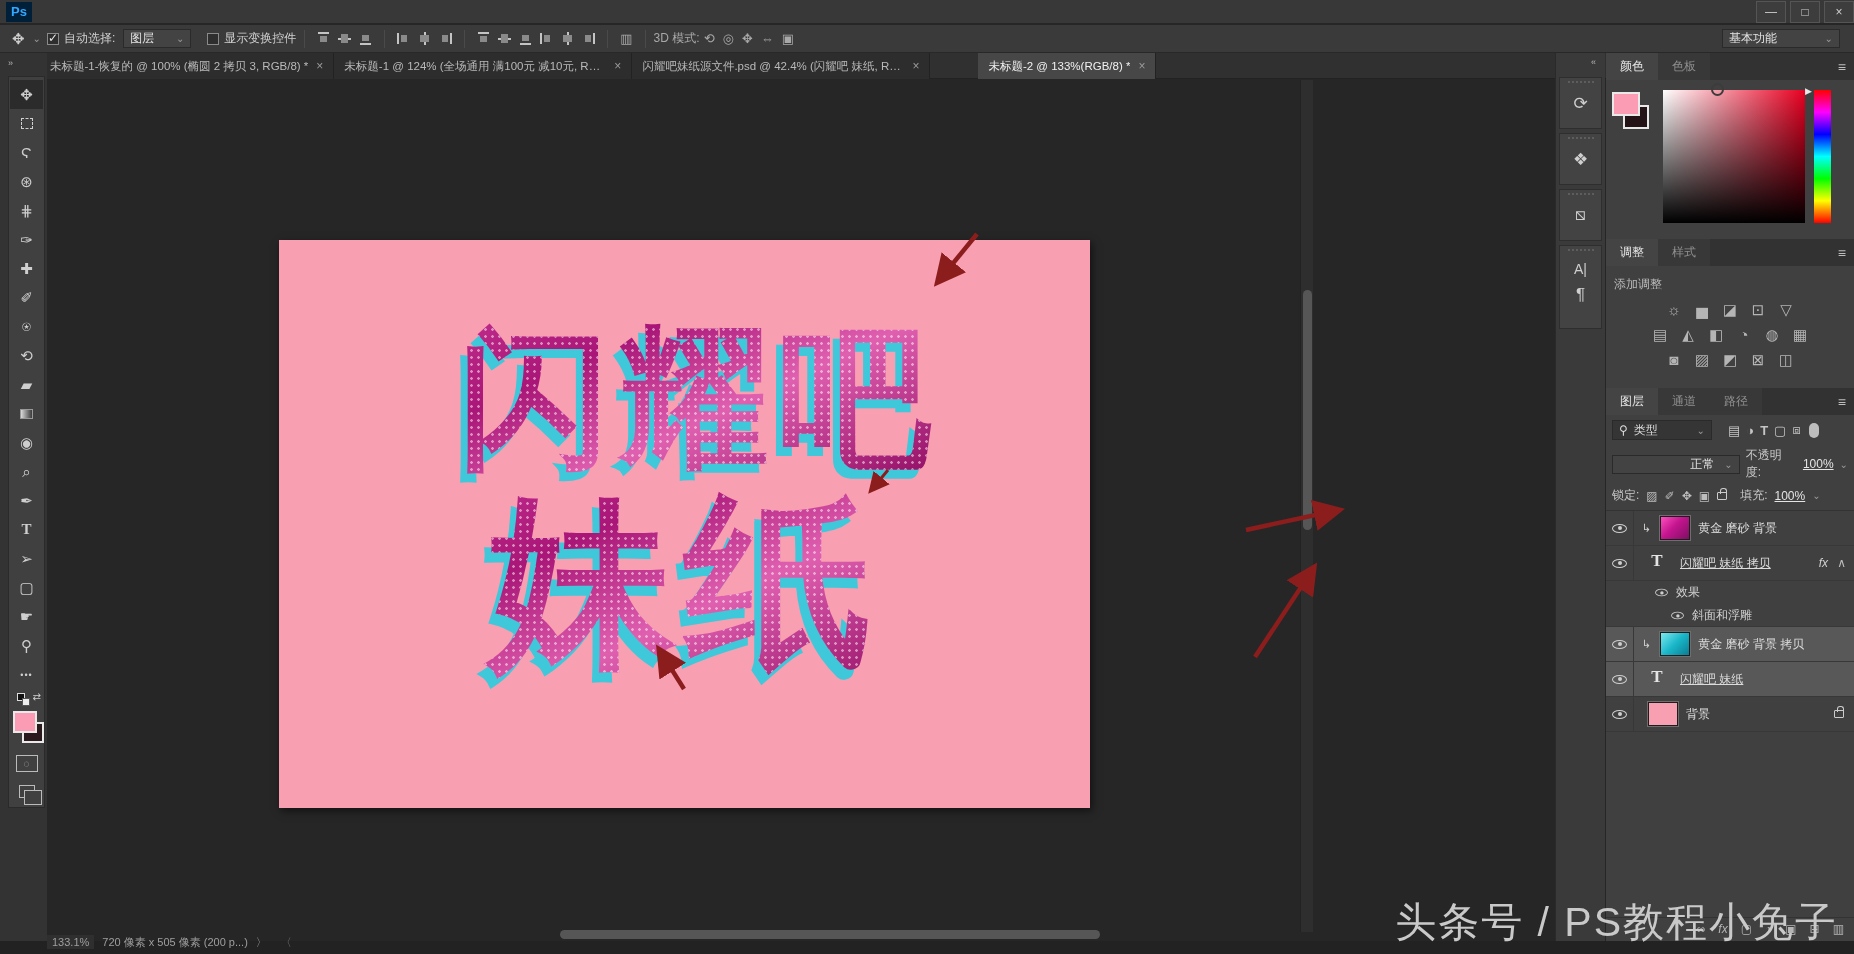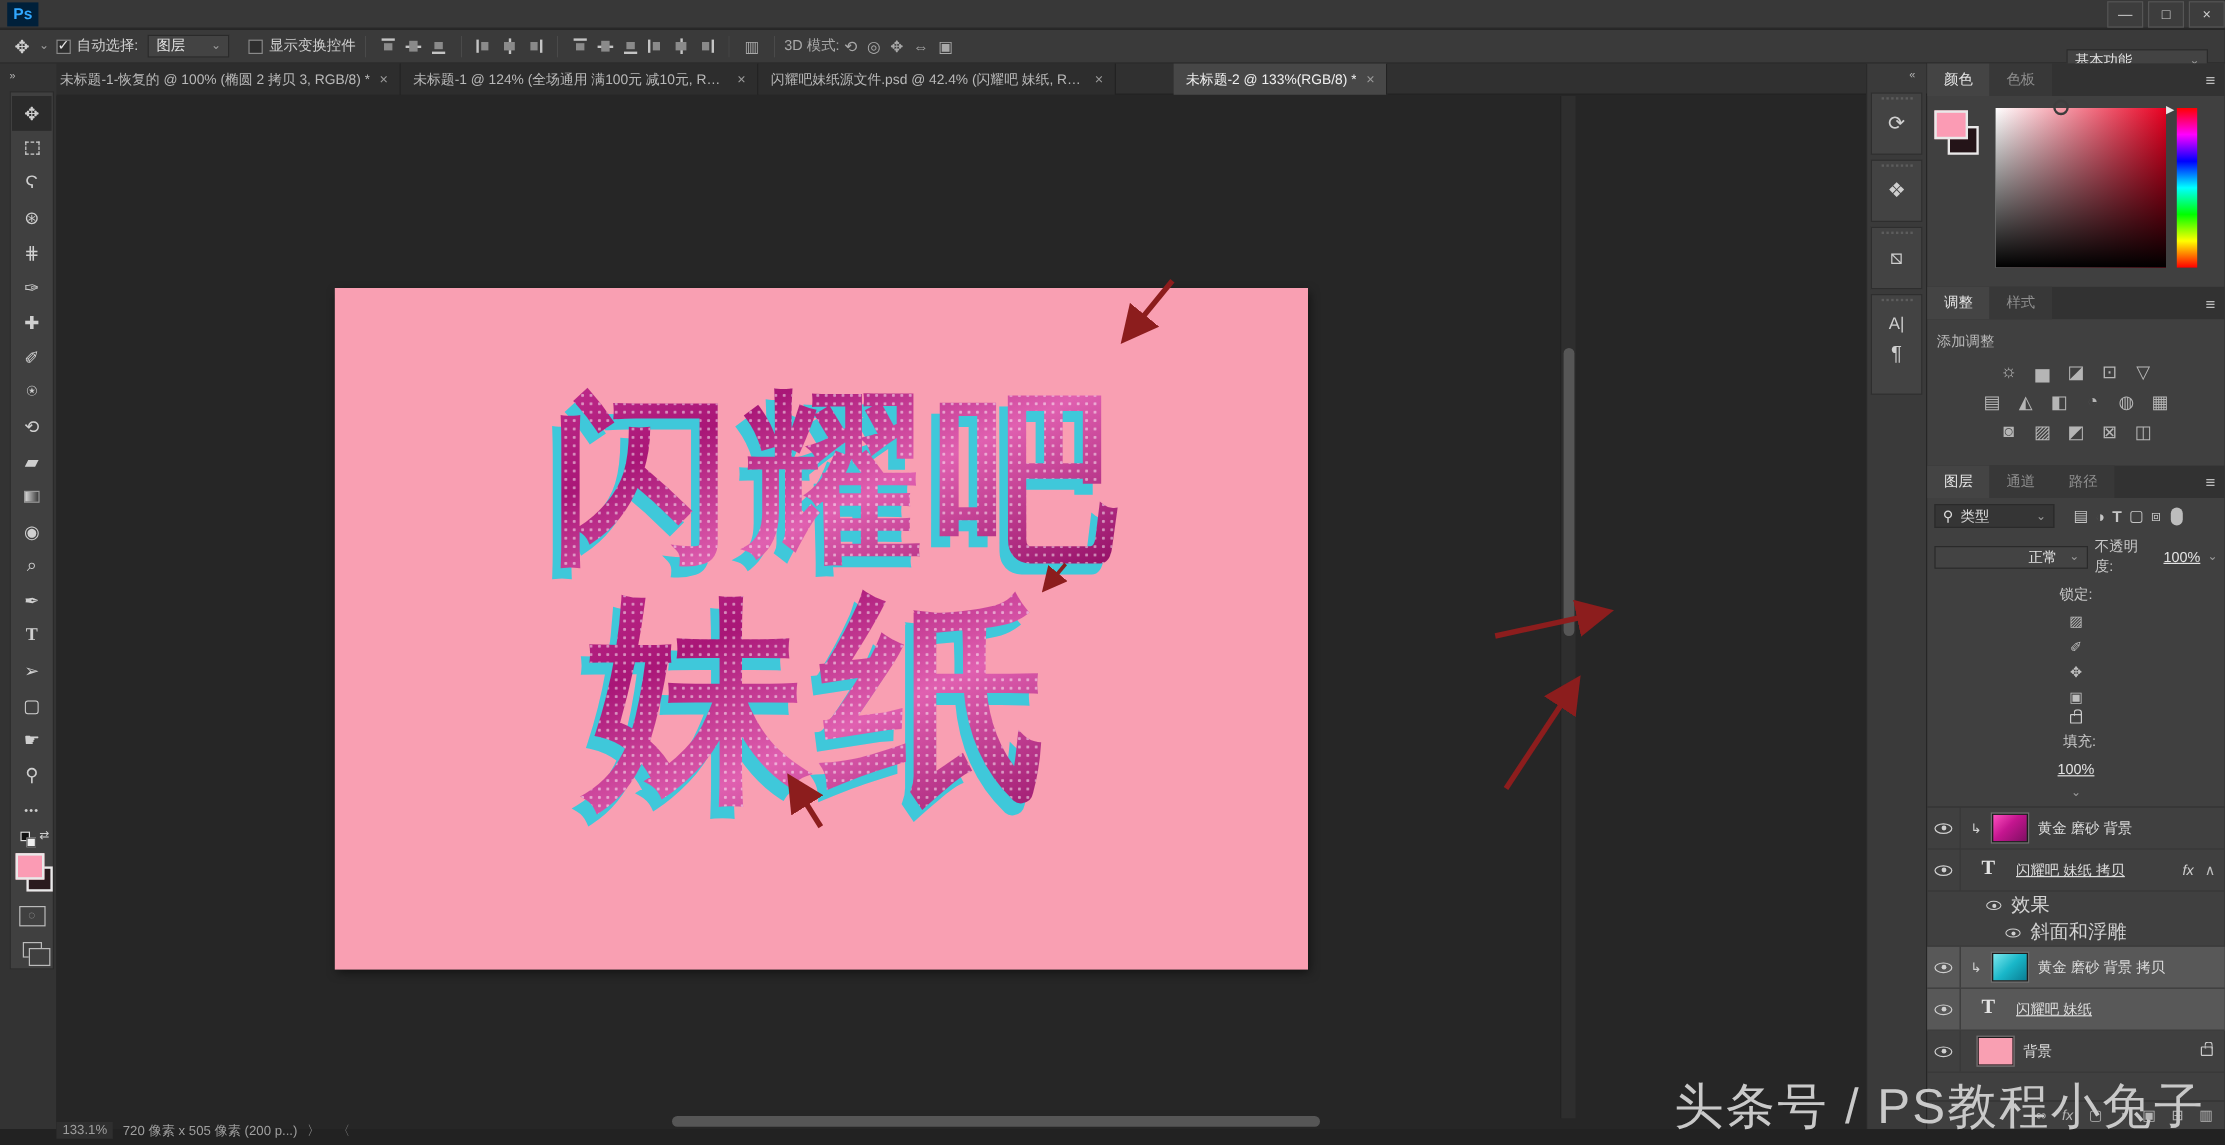--- a/index.html
+++ b/index.html
@@ -33,21 +33,21 @@
   .aic { width:13px; height:13px; position:relative; display:inline-block; margin:0 4px; }
   .aic::before { content:""; position:absolute; background:#c4c4c4; }
   .aic::after { content:""; position:absolute; background:#8a8a8a; }
   .aic.t::before { top:0; left:1px; right:1px; height:2px; } .aic.t::after { top:4px; left:3px; width:7px; height:6px; }
   .aic.vc::before { top:6px; left:0; right:0; height:2px; } .aic.vc::after { top:2px; left:3px; width:7px; height:9px; }
   .aic.b::before { bottom:0; left:1px; right:1px; height:2px; } .aic.b::after { bottom:4px; left:3px; width:7px; height:6px; }
   .aic.l::before { left:0; top:1px; bottom:1px; width:2px; } .aic.l::after { left:4px; top:3px; width:6px; height:7px; }
   .aic.hc::before { left:6px; top:0; bottom:0; width:2px; } .aic.hc::after { left:2px; top:3px; width:9px; height:7px; }
   .aic.r::before { right:0; top:1px; bottom:1px; width:2px; } .aic.r::after { right:4px; top:3px; width:6px; height:7px; }
   .mode3d-ico { font-size:13px; color:#a8a8a8; margin:0 4px; }
-  .workspace { position:absolute; right:14px; top:16px; }
+  .workspace { position:absolute; right:14px; top:4px; }
 
   
   .tabsbar { left:0; top:53px; width:1854px; height:26px; background:#303030; display:flex;
     padding-left:40px; border-bottom:1px solid #222; }
   .doctab { height:26px; display:flex; align-items:center; gap:8px; padding:0 10px;
     font-size:11.5px; color:#b9b9b9; background:#2d2d2d; border-right:1px solid #222;
     max-width:302px; white-space:nowrap; }
   .doctab .ttl { overflow:hidden; text-overflow:ellipsis; max-width:262px; }
   .doctab.active { background:#474747; color:#f0f0f0;margin-left:48px; }
   .doctab .x { color:#9a9a9a; font-size:12px; }
@@ -122,41 +122,41 @@
   .adjico { color:#b5b5b5; font-size:15px; width:19px; text-align:center; }
 
   
   .lfilter { display:flex; align-items:center; gap:6px; padding:5px 6px; font-size:12px; }
   .searchdd { background:#353535; border:1px solid #2a2a2a; height:20px; display:flex; align-items:center;
     gap:6px; padding:0 6px; width:100px; color:#dcdcdc; }
   .ficon { color:#c5c5c5; font-size:13px; }
   .fdot { width:10px; height:15px; background:#bdbdbd; border-radius:5px; margin-left:2px; }
   .lblend { display:flex; align-items:center; gap:6px; padding:2px 6px 4px; font-size:12px; color:#c9c9c9; }
   .llock { display:flex; align-items:center; gap:7px; padding:2px 6px 6px; font-size:12px; color:#c9c9c9;
-    border-bottom:1px solid #333;flex-direction:column; }
+    border-bottom:1px solid #333; }
   .lockico { color:#bdbdbd; font-size:12px; }
   .padlock { width:10px; height:8px; border:1px solid #ccc; border-radius:1px; position:relative; display:inline-block; }
   .padlock::before { content:""; position:absolute; top:-5px; left:1.5px; width:5px; height:5px;
     border:1px solid #ccc; border-bottom:none; border-radius:3px 3px 0 0; }
   .lrow { display:flex; align-items:center; height:35px; border-bottom:1px solid #383838; position:relative; font-size:12px; }
   .lrow.sel { background:#585858; }
   .lrow .eyecell { width:28px; display:flex; justify-content:center; border-right:1px solid #383838; align-self:stretch; align-items:center; }
   .eye { width:15px; height:9px; border:1px solid #cfcfcf; border-radius:50%; position:relative; display:inline-block; }
   .eye::after { content:""; position:absolute; left:4.5px; top:1.5px; width:4px; height:4px; background:#cfcfcf; border-radius:50%; }
   .clip { color:#d0d0d0; font-size:11px; margin:0 1px 0 8px; }
   .lthumb { width:30px; height:24px; border:1px solid #1d1d1d; outline:1px solid #6e6e6e; margin:0 8px; flex:none; }
   .th-mag { background:linear-gradient(135deg,#ff4fc0 0%,#c4158f 45%,#7e0f62 100%); }
   .th-teal { background:linear-gradient(135deg,#7ce9ef 0%,#19b7c9 50%,#0b7d93 100%); }
   .th-pink { background:#f99fb2; }
   .th-text { background:none; border:none; outline:none; text-align:center; font-size:17px; color:#e4e4e4; font-weight:bold; font-family:"Liberation Serif","DejaVu Serif",serif; }
   .lname { color:#dcdcdc; white-space:nowrap; }
   .lname.u { text-decoration:underline; }
   .fxtag { position:absolute; right:26px; font-style:italic; color:#cfcfcf; }
   .fxcaret { position:absolute; right:8px; color:#bdbdbd; }
-  .effrow { display:flex; align-items:center; height:23px; font-size:16px; color:#d2d2d2; gap:7px; }
+  .effrow { display:flex; align-items:center; height:23px; font-size:12px; color:#d2d2d2; gap:7px; }
   .lockright { position:absolute; right:10px; }
   .lbottom { position:absolute; bottom:2px; left:0; right:0; height:22px; display:flex; align-items:center;
     justify-content:flex-end; gap:13px; padding:0 10px; color:#b5b5b5; font-size:12px; border-top:1px solid #333; }
 
   
   .statusbar { left:0; top:941px; width:1854px; height:13px; background:#222; }
   .statusline { left:47px; top:933px; height:18px; display:flex; align-items:center; font-size:11px; color:#9f9f9f; gap:8px; }
   .statusline .zoombox { background:#2f2f2f; padding:1px 5px; }
 
   

